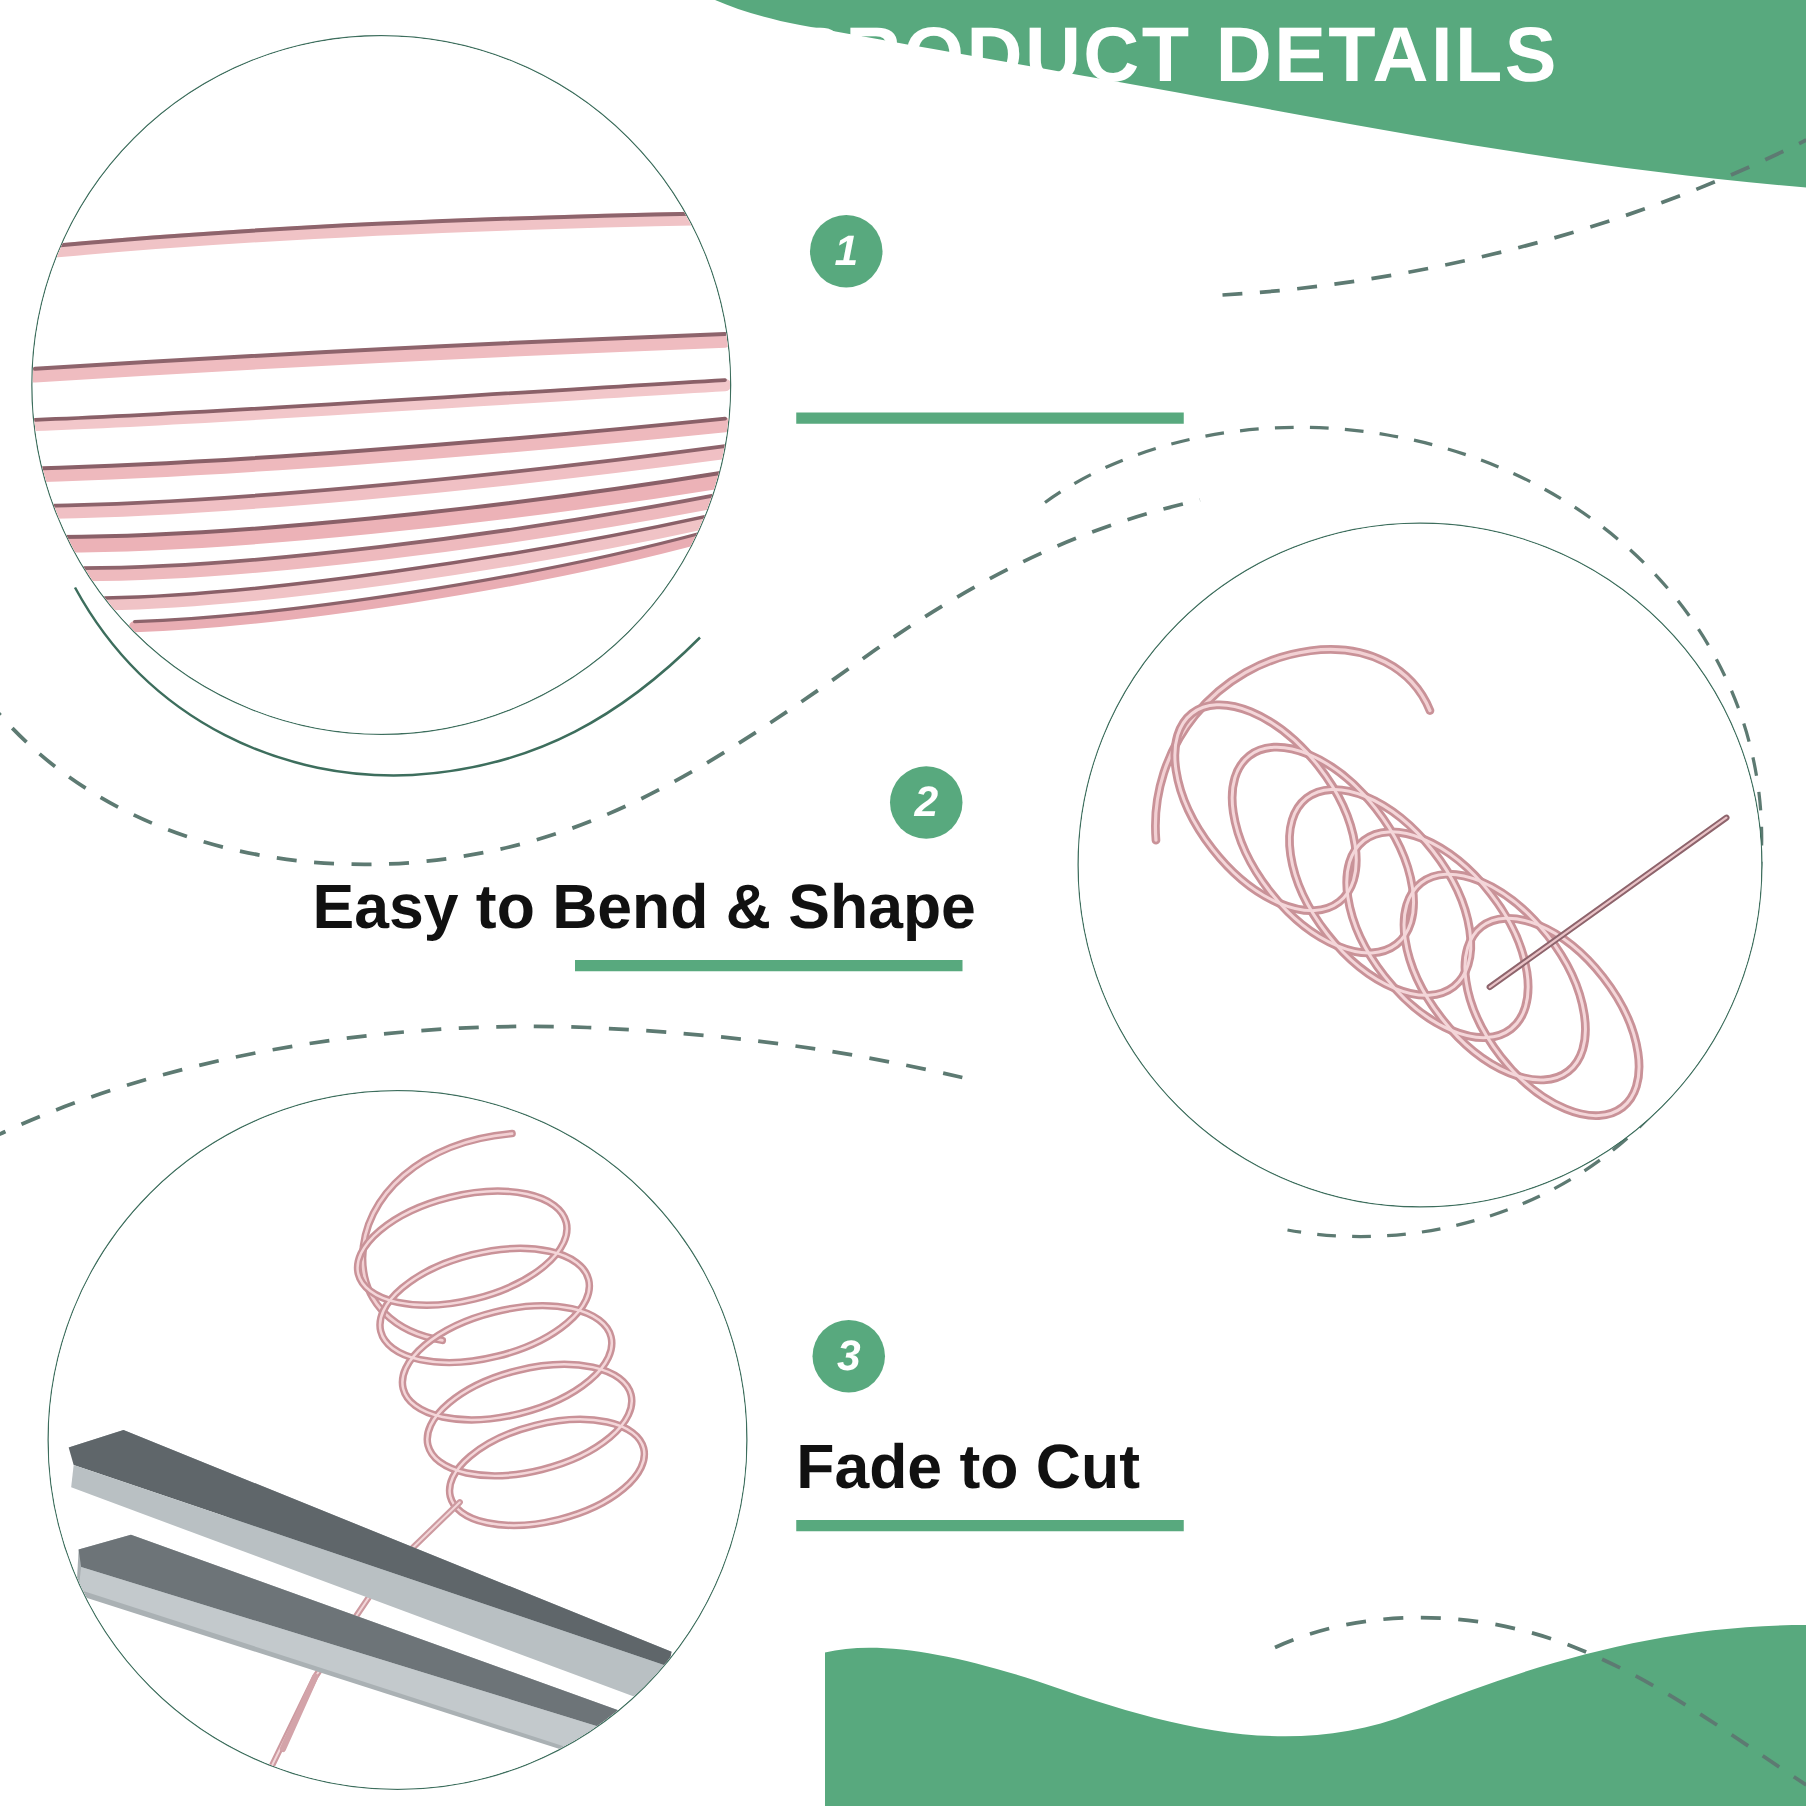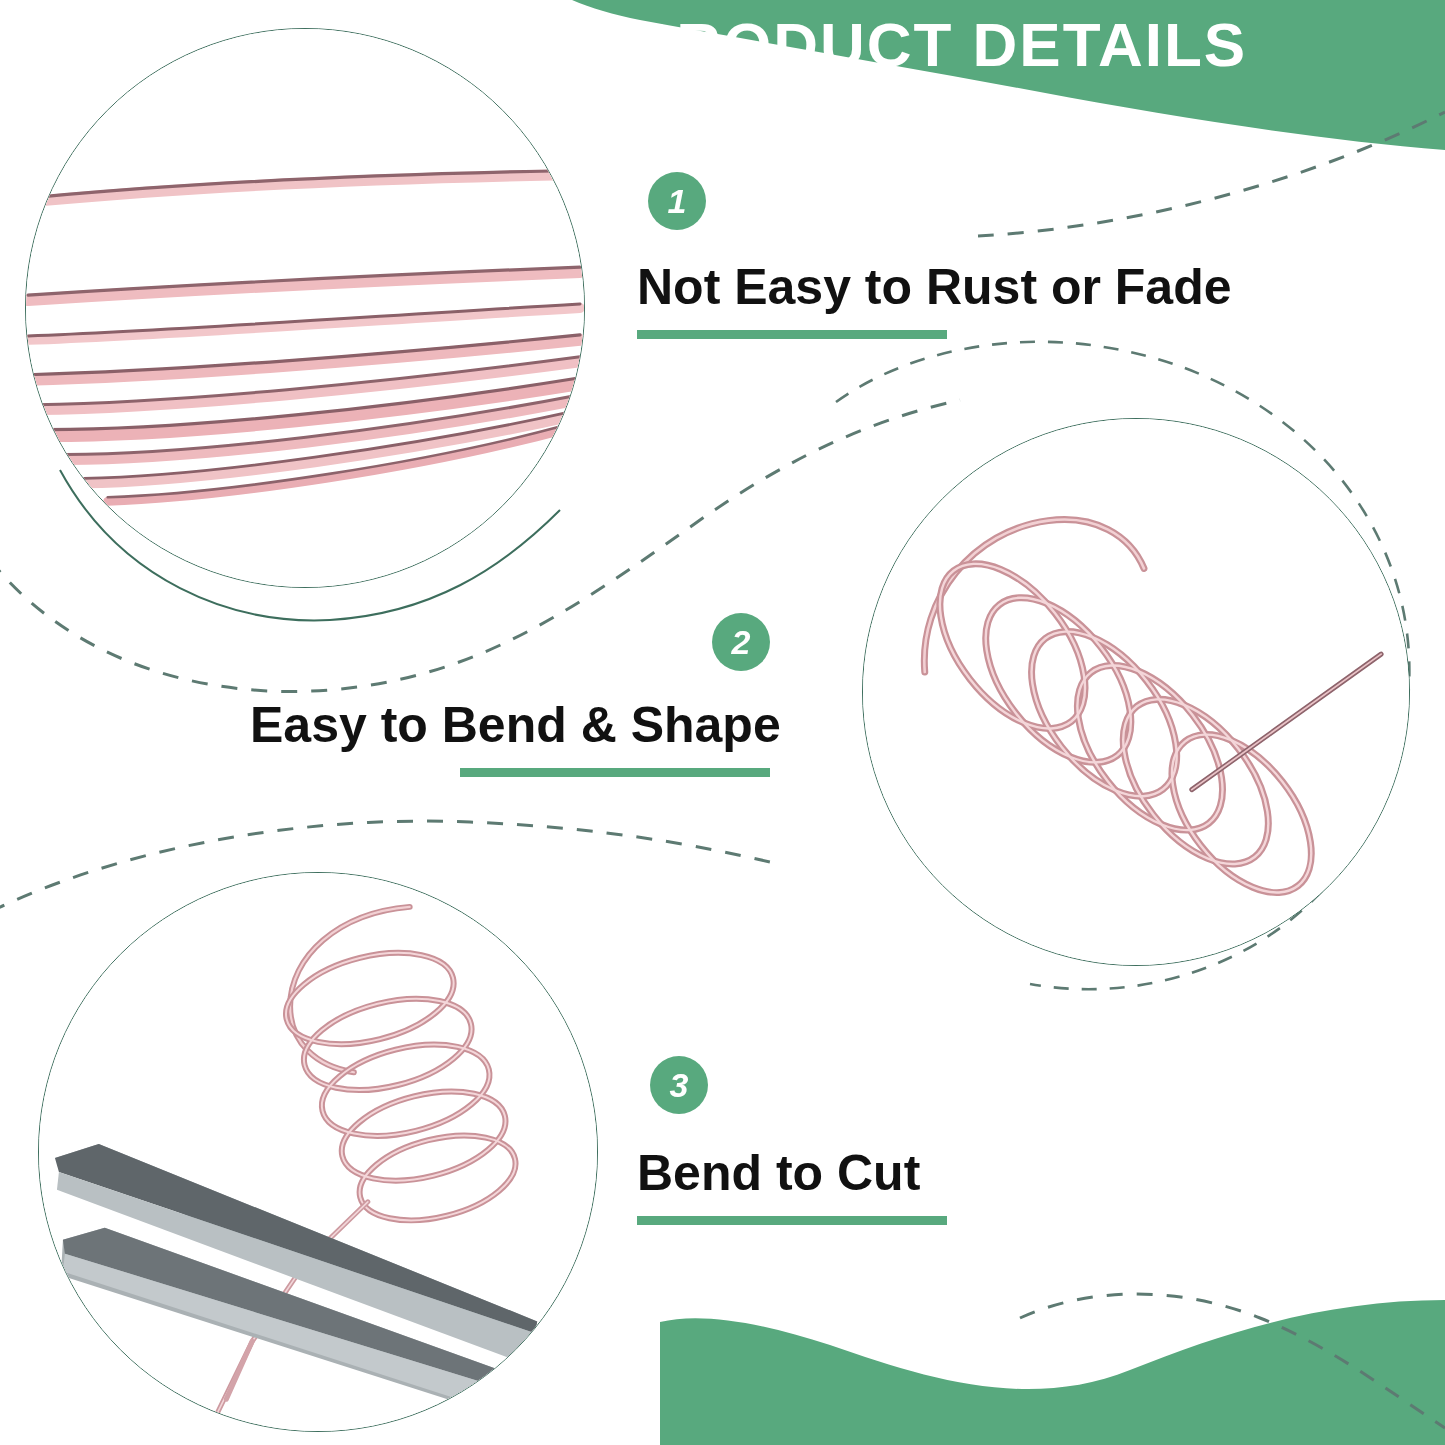--- a/index.html
+++ b/index.html
@@ -251,29 +251,28 @@
         <path d="M 24 368 L 66 356 L 560 534 L 558 546 L 26 382 Z" fill="#6d7478"></path>
         <path d="M 26 382 L 558 546 L 556 572 L 24 400 Z" fill="#c3c9cc"></path>
       </g>
 
       <path d="M 214 470 L 188 528" fill="none" stroke="#d3a3a9" stroke-width="5" stroke-linecap="round"></path>
     </svg>
   </div>
 
   <div class="feature" id="feature-1">
     <div class="badge" id="badge-1">1</div>
-    <div class="f-heading" id="heading-1">Not Easy to Rust or Fade</div>
     <div class="f-bar" id="bar-1"></div>
   </div>
 
   <div class="feature" id="feature-2">
     <div class="badge" id="badge-2">2</div>
     <div class="f-heading" id="heading-2">Easy to Bend &amp; Shape</div>
     <div class="f-bar" id="bar-2"></div>
   </div>
 
   <div class="feature" id="feature-3">
     <div class="badge" id="badge-3">3</div>
-    <div class="f-heading" id="heading-3">Bend to Cut</div>
+    <div class="f-heading" id="heading-3">Fade to Cut</div>
     <div class="f-bar" id="bar-3"></div>
   </div>
 
 </div>
 
 </body></html>

